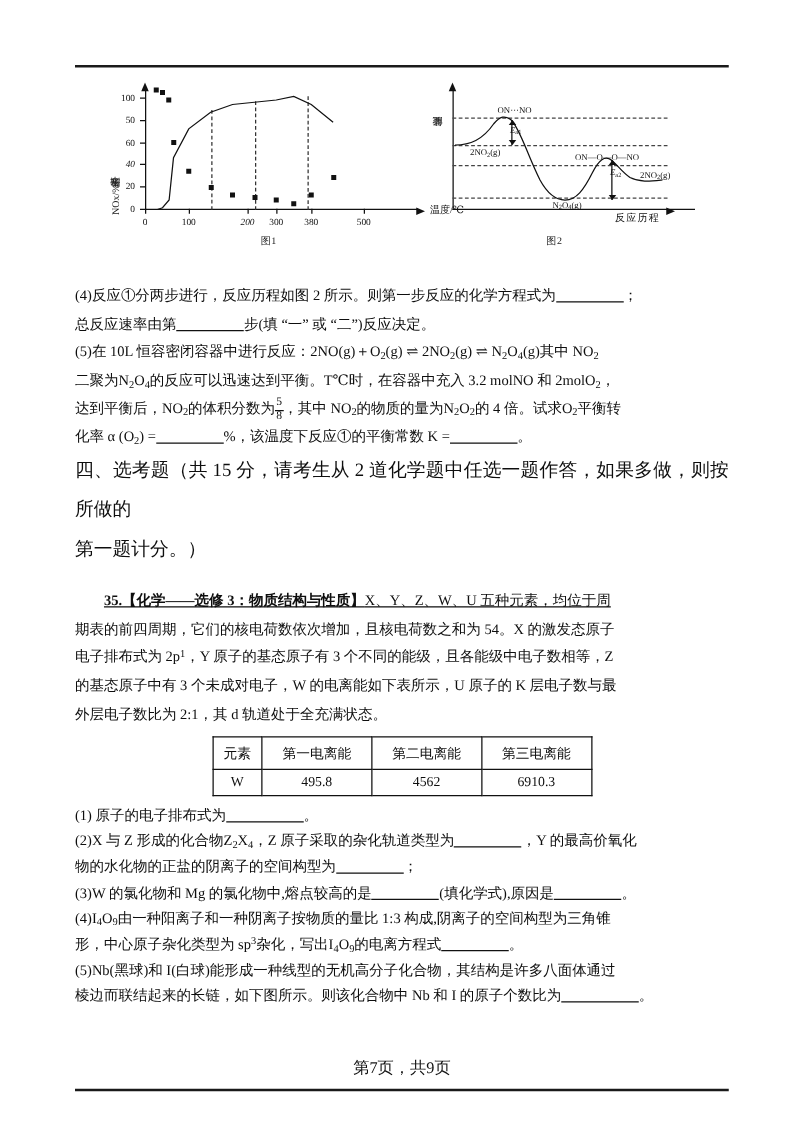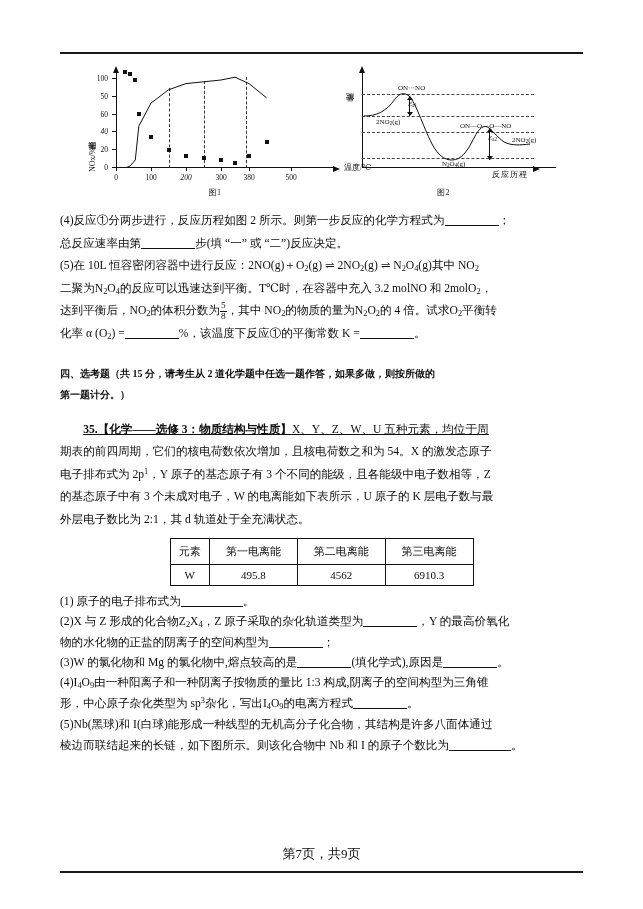--- a/index.html
+++ b/index.html
@@ -59,21 +59,21 @@
     border-left:3px solid transparent;border-right:3px solid transparent;}
   .earrow:before{top:0;border-bottom:4px solid #111;}
   .earrow:after{bottom:0;border-top:4px solid #111;}
   .c2-xlabel{position:absolute;right:6px;bottom:-12px;font-size:8px;color:#111;letter-spacing:1px;}
 
   
   .txt{font-size:11.6px;color:#0e0e0e;line-height:1.95;text-align:justify;}
   .txt p{margin:0;}
   .indent{text-indent:2em;text-decoration:underline;}
   .bold{font-weight:bold;}
-  .sec{margin-top:17px;font-weight:bold;font-size:10px;line-height:2.1;}
+  .sec{font-weight:normal;font-size:15px;line-height:2.1;}
   .q35{margin-top:14px;}
   .blank{display:inline-block;border-bottom:1px solid #111;width:54px;vertical-align:-2px;}
   .blank.lg{width:62px;}
   sub{font-size:.72em;vertical-align:-.28em;}
   sup{font-size:.72em;vertical-align:.45em;}
   .frac{display:inline-block;vertical-align:-.45em;text-align:center;font-size:.80em;line-height:1.05;}
   .frac .num{display:block;border-bottom:1px solid #111;padding:0 1px;}
   .frac .den{display:block;padding:0 1px;}
 
   
@@ -121,21 +121,21 @@
             <div class="ytick" style="bottom:88.9px;">
                 <span class="ytlabel">100</span>
               </div>
 
             <div class="xtick" style="left:0px;">
                 <span class="xtlabel">0</span>
               </div>
             <div class="xtick" style="left:35px;">
                 <span class="xtlabel">100</span>
               </div>
-            <div class="xtick" style="left:70px;font-style:italic;">
+            <div class="xtick" style="left:82px;font-style:italic;">
                 <span class="xtlabel">200</span>
               </div>
             <div class="xtick" style="left:105px;">
                 <span class="xtlabel">300</span>
               </div>
             <div class="xtick" style="left:133px;">
                 <span class="xtlabel">380</span>
               </div>
             <div class="xtick" style="left:175px;">
                 <span class="xtlabel">500</span>
@@ -195,21 +195,21 @@
             <div class="earrow" style="left:127px;top:56px;height:32px;"></div>
             <span class="c2lab" style="left:114px;top:62px;"><i>E</i><sub>a2</sub></span>
             <span class="c2lab" style="left:138px;top:64px;">2NO<sub>2</sub>(g)</span>
             <span class="c2-xlabel">反应历程</span>
           </div>
         </div>
         <div class="fig-cap">图2</div>
       </div>
     </div>
 
-    <div class="txt" style="margin-top:12px;">
+    <div class="txt" style="margin-top:28px;">
       <p>
         <span>(4)反应①分两步进行，反应历程如图 2 所示。则第一步反应的化学方程式为</span><span class="blank"></span><span>；</span>
       </p>
       <p>
         <span>总反应速率由第</span><span class="blank"></span><span>步(填 “一” 或 “二”)反应决定。</span>
       </p>
       <p>
         <span>(5)在 10L 恒容密闭容器中进行反应：2NO(g)＋O</span><sub>2</sub><span>(g) ⇌ 2NO</span><sub>2</sub><span>(g) ⇌ N</span><sub>2</sub><span>O</span><sub>4</sub><span>(g)其中 NO</span><sub>2</sub>
       </p>
       <p>

